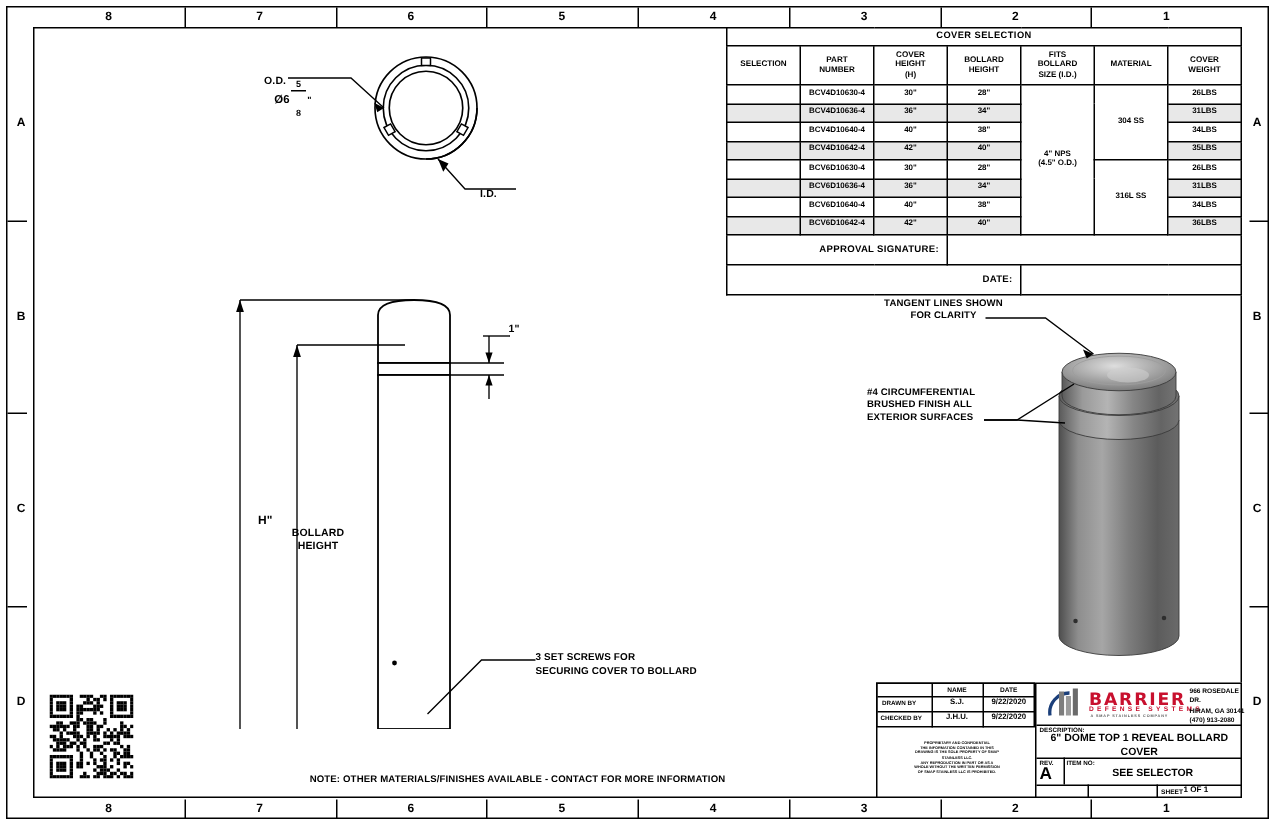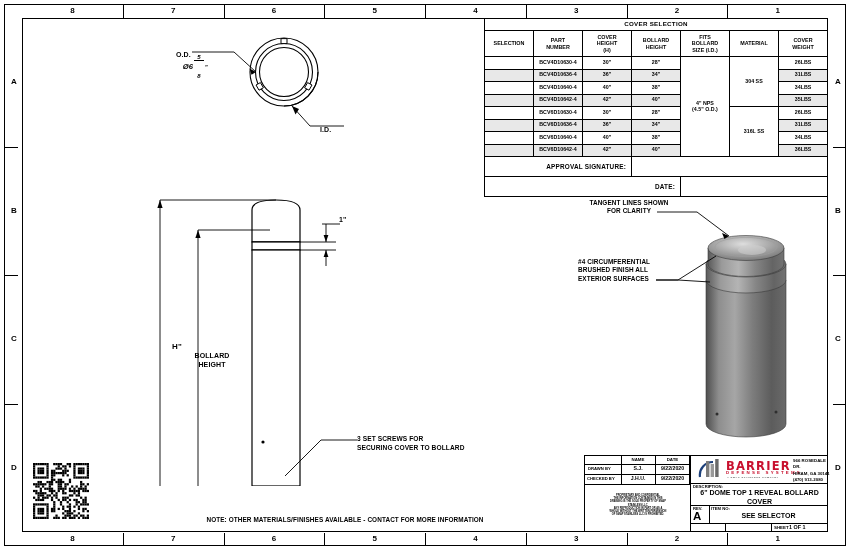--- a/index.html
+++ b/index.html
@@ -223,21 +223,21 @@
       <path d="M68.0,53.0 L63.6,50.6 L60.6,55.8 L65.0,58.2 Z"></path>
     </g>
 
     <path d="M40,74 A34,34 0 0 0 74,40" fill="none" stroke="#000" stroke-width="1.1"></path>
   </svg>
 
   <svg class="ln" style="left:190px;top:46px;width:72px;height:32px;background:none" viewBox="0 0 72 32">
     <path d="M2,6 L44,6 L66,26" stroke="#000" stroke-width="0.9" fill="none"></path>
     <path d="M66,26 L59.5,22.5 L61.5,28.8 Z" fill="#000"></path>
   </svg>
-  <div class="txt" style="left:174px;top:33px;font-size:7.6px;font-style:italic;">
+  <div class="txt" style="left:174px;top:33px;font-size:7.6px;">
     <span>Ø6</span><span style="display:inline-block;vertical-align:middle;text-align:center;font-size:6px;line-height:1;margin:0 .5px;">
       <span style="display:block;border-bottom:1px solid #000;padding:0 1px;">5</span>
       <span style="display:block;padding:0 1px;">8</span>
     </span><span style="font-size:6px">"</span>
   </div>
   <div class="txt" style="left:176px;top:51px;font-size:7px;">O.D.</div>
 
   <svg class="ln" style="left:288px;top:104px;width:60px;height:28px;background:none" viewBox="0 0 60 28">
     <path d="M4,2 L22,22 L56,22" stroke="#000" stroke-width="0.9" fill="none"></path>
     <path d="M4,2 L11,5 L7.5,10.5 Z" fill="#000"></path>

